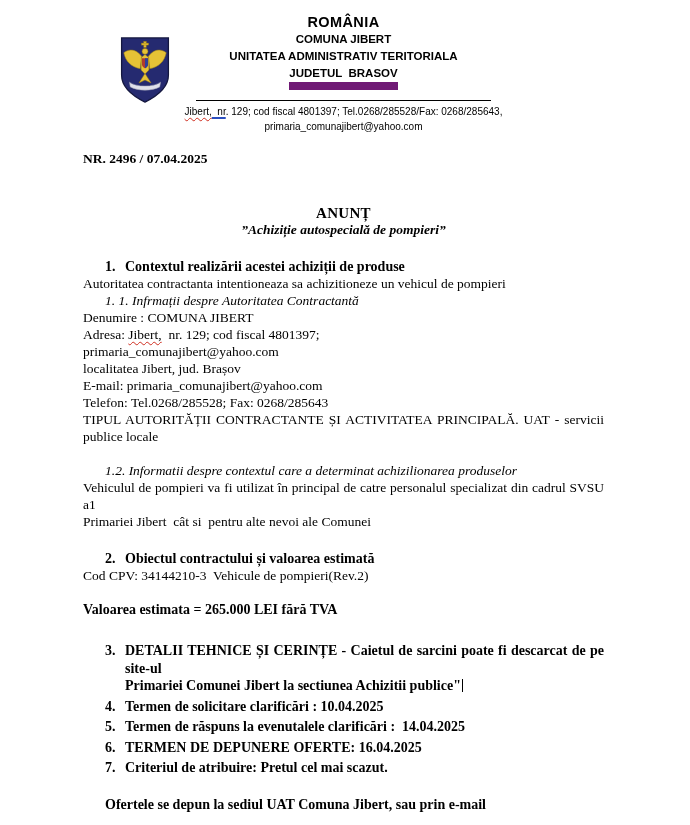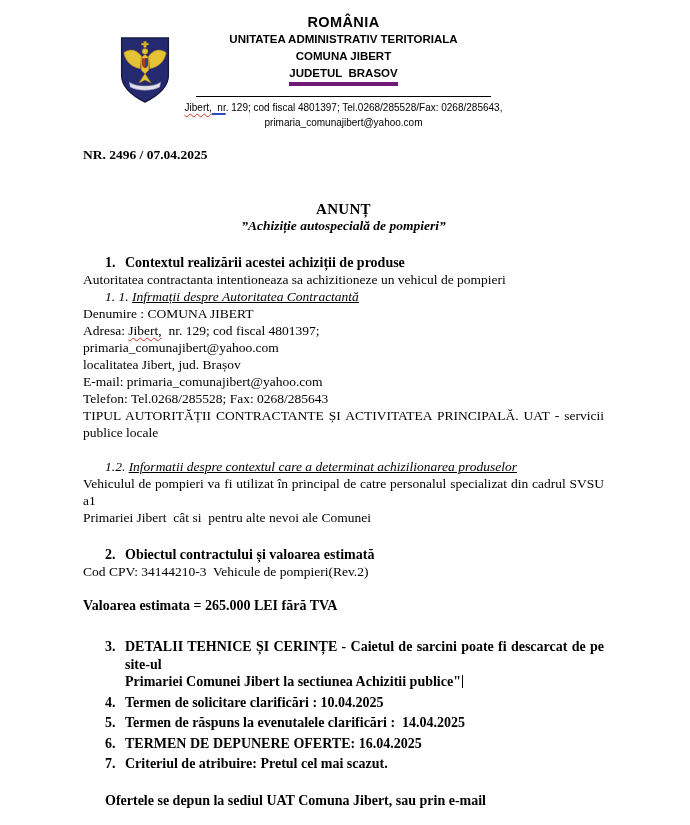--- a/index.html
+++ b/index.html
@@ -20,21 +20,21 @@
   .header-text {
     padding-top:14px;
     text-align:center;
     font-family:"Liberation Sans", sans-serif;
     line-height:17px;
   }
   .h-country { font-size:14.5px; font-weight:bold; letter-spacing:.4px; }
   .h-org     { font-size:11.5px; font-weight:bold; white-space:pre-wrap; }
   .h-judet-inner {
     display:inline-block;
-    border-bottom:4px solid #701a75;
+    border-bottom:8px solid #701a75;
     white-space:pre-wrap;
   }
   .h-rule {
     width:295px; margin:10px auto 3px auto;
     border-top:1.6px solid #000; height:0;
   }
   .h-addr { font-size:10px; line-height:15px; white-space:pre-wrap; }
 
   
   .wavy {
@@ -49,21 +49,21 @@
     text-decoration-style:solid;
     text-decoration-color:#2b4fc0;
     text-decoration-thickness:1.5px;
     text-underline-offset:2px;
   }
 
   
   .body-text { font-size:13.5px; line-height:17px; }
   .line { min-height:17px; white-space:pre-wrap; }
   .it   { font-style:italic; }
-  .ul-black { text-decoration:underline; text-decoration-thickness:1px; }
+  .ul-black { text-decoration-thickness:1px; }
   .center { text-align:center; }
   .jfull  { text-align:justify; text-align-last:justify; white-space:normal; }
 
   .doc-number { margin-top:16px; font-weight:bold; font-size:13.5px; }
   .title    { margin-top:38px; font-weight:bold; font-size:15px; letter-spacing:.3px; }
   .subtitle { font-weight:bold; font-style:italic; font-size:13.5px; }
 
   .sec-head { margin-left:22px; font-weight:bold; font-size:14px; }
   .sec-num  { display:inline-block; width:20px; }
   .sub-head { margin-left:22px; }
@@ -105,22 +105,22 @@
       <path d="M26.5,24.5 h7 v7.2 c0,2 -1.8,3.6 -3.5,4.4 c-1.7,-0.8 -3.5,-2.4 -3.5,-4.4 Z" fill="#b03a2e"></path>
       <path d="M30,24.5 h3.5 v7.2 c0,2 -1.8,3.6 -3.5,4.4 Z" fill="#2e4099"></path>
       <path d="M12,52 C20,58 40,58 48,52 L47,57.5 C38,62.5 22,62.5 13,57.5 Z" fill="#dfe0ea" stroke="#9b9cb0" stroke-width="0.6"></path>
     </svg>
   </div>
 
   <div class="content">
 
     <div class="header-text">
       <div class="h-country">ROMÂNIA</div>
+      <div class="h-org">COMUNA JIBERT</div>
       <div class="h-org">UNITATEA ADMINISTRATIV TERITORIALA</div>
-      <div class="h-org">COMUNA JIBERT</div>
       <div class="h-org"><span class="h-judet-inner">JUDETUL  BRASOV</span></div>
       <div class="h-rule"></div>
       <div class="h-addr"><span class="wavy">Jibert,</span><span class="blue-ul">  nr</span><span>. 129; cod fiscal 4801397; Tel.0268/285528/Fax: 0268/285643,</span></div>
       <div class="h-addr">primaria_comunajibert@yahoo.com</div>
     </div>
 
     <div class="doc-number body-text">NR. 2496 / 07.04.2025</div>
 
     <div class="title center">ANUNȚ</div>
     <div class="subtitle center">”Achiziție autospecială de pompieri”</div>

